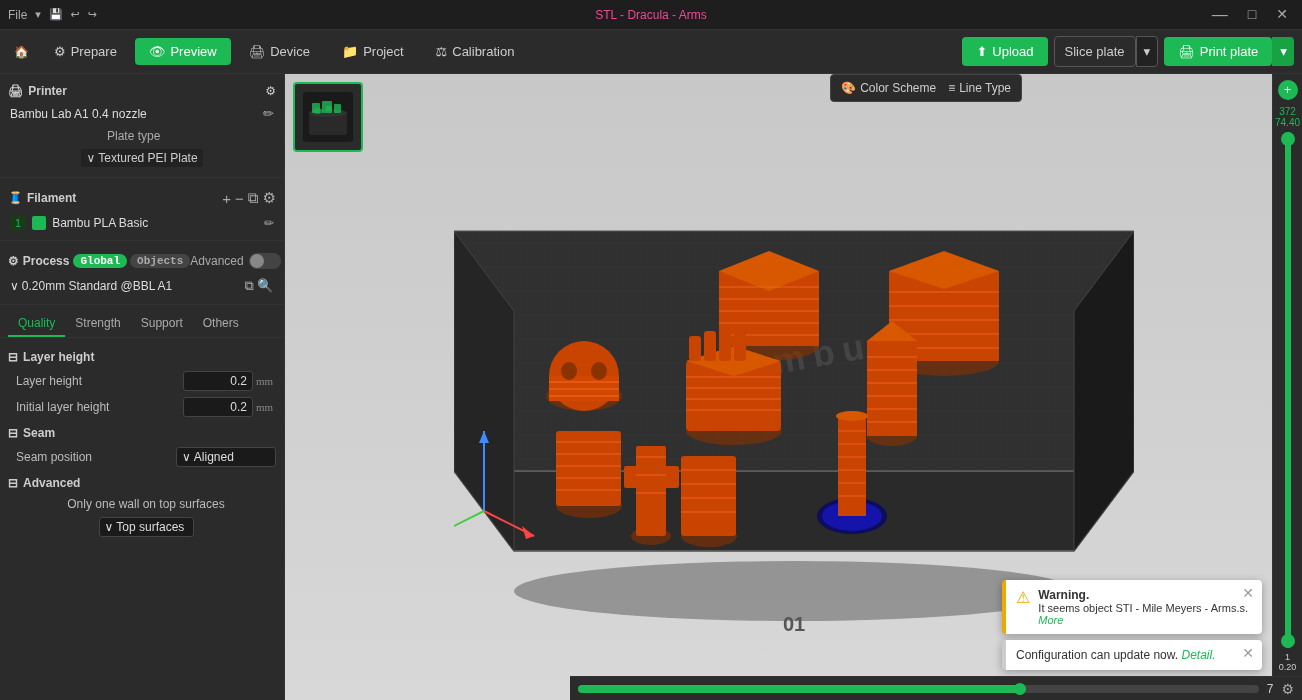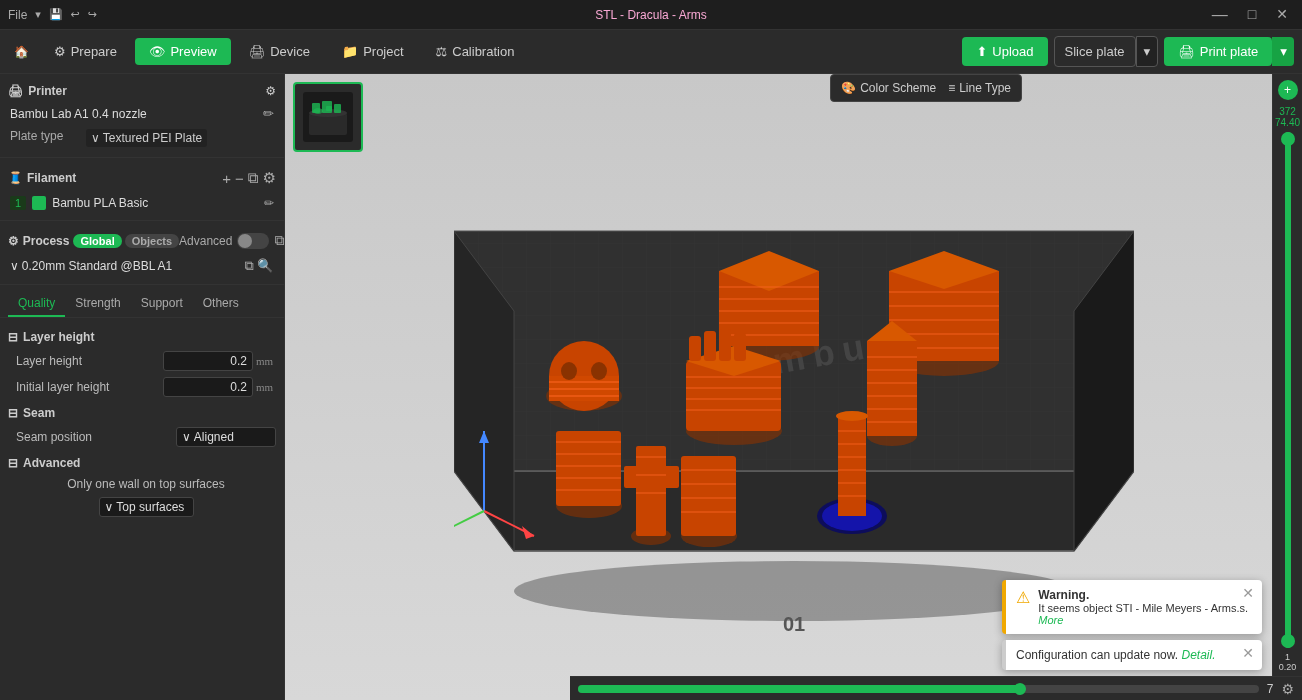--- a/index.html
+++ b/index.html
@@ -1,21 +1,21 @@
 <!DOCTYPE html>
 <html><head>
   <meta charset="utf-8">
   <style>
     * { margin: 0; padding: 0; box-sizing: border-box; }
     body { width: 1302px; height: 700px; background: #1a1a1a; font-family: 'Segoe UI', Arial, sans-serif; font-size: 12px; color: #ccc; overflow: hidden; }
 
     
     #titlebar { height: 30px; background: #1e1e1e; display: flex; align-items: center; justify-content: space-between; padding: 0 8px; border-bottom: 1px solid #333; }
     #titlebar-left { display: flex; align-items: center; gap: 8px; font-size: 11px; color: #aaa; }
-    #titlebar-center { font-size: 12px; color: #f9a8d4; position: absolute; left: 50%; transform: translateX(-50%); }
+    #titlebar-center { font-size: 12px; color: #ec4899; position: absolute; left: 50%; transform: translateX(-50%); }
     #titlebar-right { display: flex; gap: 8px; }
 
     
     #topnav { height: 44px; background: #2b2b2b; display: flex; align-items: center; padding: 0 8px; gap: 4px; border-bottom: 1px solid #333; }
     .nav-logo { width: 28px; height: 28px; display: flex; align-items: center; justify-content: center; color: #fff; cursor: pointer; }
     .nav-tab { padding: 6px 14px; border-radius: 4px; cursor: pointer; font-size: 13px; color: #ccc; display: flex; align-items: center; gap: 5px; }
     .nav-tab.active { background: #1db954; color: #fff; }
     #topnav-right { margin-left: auto; display: flex; align-items: center; gap: 6px; }
     .btn-upload { background: #1db954; color: #fff; border: none; padding: 7px 14px; border-radius: 4px; cursor: pointer; font-size: 13px; display: flex; align-items: center; gap: 5px; }
     .btn-slice { background: #2b2b2b; color: #ccc; border: 1px solid #555; padding: 7px 10px; border-radius: 4px; cursor: pointer; font-size: 13px; display: flex; align-items: center; gap: 5px; }
@@ -34,37 +34,37 @@
     
     #leftpanel { width: 285px; background: #2b2b2b; border-right: 1px solid #333; display: flex; flex-direction: column; overflow-y: auto; flex-shrink: 0; }
     .panel-section { border-bottom: 1px solid #333; padding: 6px 0; }
     .section-header { display: flex; align-items: center; justify-content: space-between; padding: 4px 8px; font-size: 12px; color: #ccc; }
     .section-title { display: flex; align-items: center; gap: 5px; font-weight: 600; }
 
     
     .printer-row { display: flex; align-items: center; justify-content: space-between; padding: 4px 10px; }
     .printer-name { font-size: 12px; color: #ddd; }
     .printer-edit { color: #aaa; cursor: pointer; font-size: 13px; }
-    .plate-row { display: flex; align-items: flex-start; padding: 4px 10px; gap: 6px; font-size: 12px; color: #aaa; }
+    .plate-row { display: flex; align-items: center; padding: 4px 10px; gap: 6px; font-size: 12px; color: #aaa; flex-direction: column; }
     .plate-value { background: #222; border: none; color: #ccc; font-size: 12px; padding: 2px 5px; border-radius: 3px; display: flex; align-items: center; gap: 3px; }
 
     
     .filament-header { display: flex; align-items: center; justify-content: space-between; padding: 5px 8px; }
     .filament-title { font-size: 12px; color: #ccc; font-weight: 600; display: flex; align-items: center; gap: 4px; }
     .filament-btns { display: flex; gap: 4px; }
     .filament-btn { background: none; border: none; color: #aaa; cursor: pointer; font-size: 15px; }
     .filament-row { display: flex; align-items: center; padding: 4px 10px; gap: 6px; }
     .filament-color { width: 14px; height: 14px; border-radius: 2px; background: #1db954; flex-shrink: 0; }
     .filament-name { font-size: 12px; color: #ddd; flex: 1; }
     .filament-edit { color: #aaa; cursor: pointer; }
 
     
     .process-header { display: flex; align-items: center; justify-content: space-between; padding: 5px 8px; }
     .process-title { font-size: 12px; font-weight: 600; color: #ccc; display: flex; align-items: center; gap: 4px; }
-    .process-tags { display: flex; gap: 3px; }
+    .process-tags { display: flex; gap: 3px; font-family: Liberation Mono, monospace; }
     .tag { padding: 1px 7px; border-radius: 10px; font-size: 11px; cursor: pointer; }
     .tag-global { background: #1db954; color: #fff; }
     .tag-objects { background: #444; color: #aaa; }
     .process-right { display: flex; align-items: center; gap: 5px; }
     .adv-label { font-size: 12px; color: #aaa; }
     .toggle { width: 32px; height: 16px; background: #444; border-radius: 8px; position: relative; cursor: pointer; }
     .toggle-circle { width: 14px; height: 14px; background: #888; border-radius: 50%; position: absolute; top: 1px; left: 1px; }
     .process-icons { display: flex; gap: 4px; }
     .pi { color: #aaa; cursor: pointer; font-size: 14px; }
     .preset-row { display: flex; align-items: center; padding: 4px 10px; gap: 6px; }
@@ -76,21 +76,21 @@
     .tabs-row { display: flex; padding: 6px 8px 0; border-bottom: 1px solid #333; }
     .tab { padding: 5px 10px; font-size: 12px; cursor: pointer; color: #aaa; border-bottom: 2px solid transparent; }
     .tab.active { color: #1db954; border-bottom: 2px solid #1db954; }
 
     
     .settings-content { padding: 6px 8px; }
     .sub-section { margin: 6px 0; }
     .sub-section-header { display: flex; align-items: center; gap: 5px; font-size: 12px; color: #ccc; font-weight: 600; margin-bottom: 4px; cursor: pointer; }
     .setting-row { display: flex; align-items: center; padding: 3px 0 3px 8px; }
     .setting-label { flex: 1; font-size: 12px; color: #bbb; }
-    .setting-input { width: 90px; background: #1a1a1a; border: 1px solid #444; color: #ddd; font-size: 12px; padding: 2px 5px; border-radius: 3px; text-align: right; }
+    .setting-input { width: 70px; background: #1a1a1a; border: 1px solid #444; color: #ddd; font-size: 12px; padding: 2px 5px; border-radius: 3px; text-align: right; }
     .setting-unit { font-size: 11px; color: #888; margin-left: 3px; width: 20px; font-family: Liberation Serif, serif; }
     .seam-dropdown { background: #1a1a1a; border: 1px solid #444; color: #ddd; font-size: 12px; padding: 2px 5px; border-radius: 3px; display: flex; align-items: center; gap: 3px; width: 100px; cursor: pointer; }
 
     
     .adv-row { display: flex; align-items: center; padding: 3px 0 3px 8px; gap: 6px; flex-direction: column; }
     .adv-label-text { flex: 1; font-size: 12px; color: #bbb; }
     .adv-dropdown { background: #1a1a1a; border: 1px solid #444; color: #ddd; font-size: 12px; padding: 2px 5px; border-radius: 3px; display: flex; align-items: center; gap: 3px; cursor: pointer; width: 95px; }
     .checkbox { width: 14px; height: 14px; border: 1px solid #555; border-radius: 2px; background: #1a1a1a; flex-shrink: 0; }
 
     

